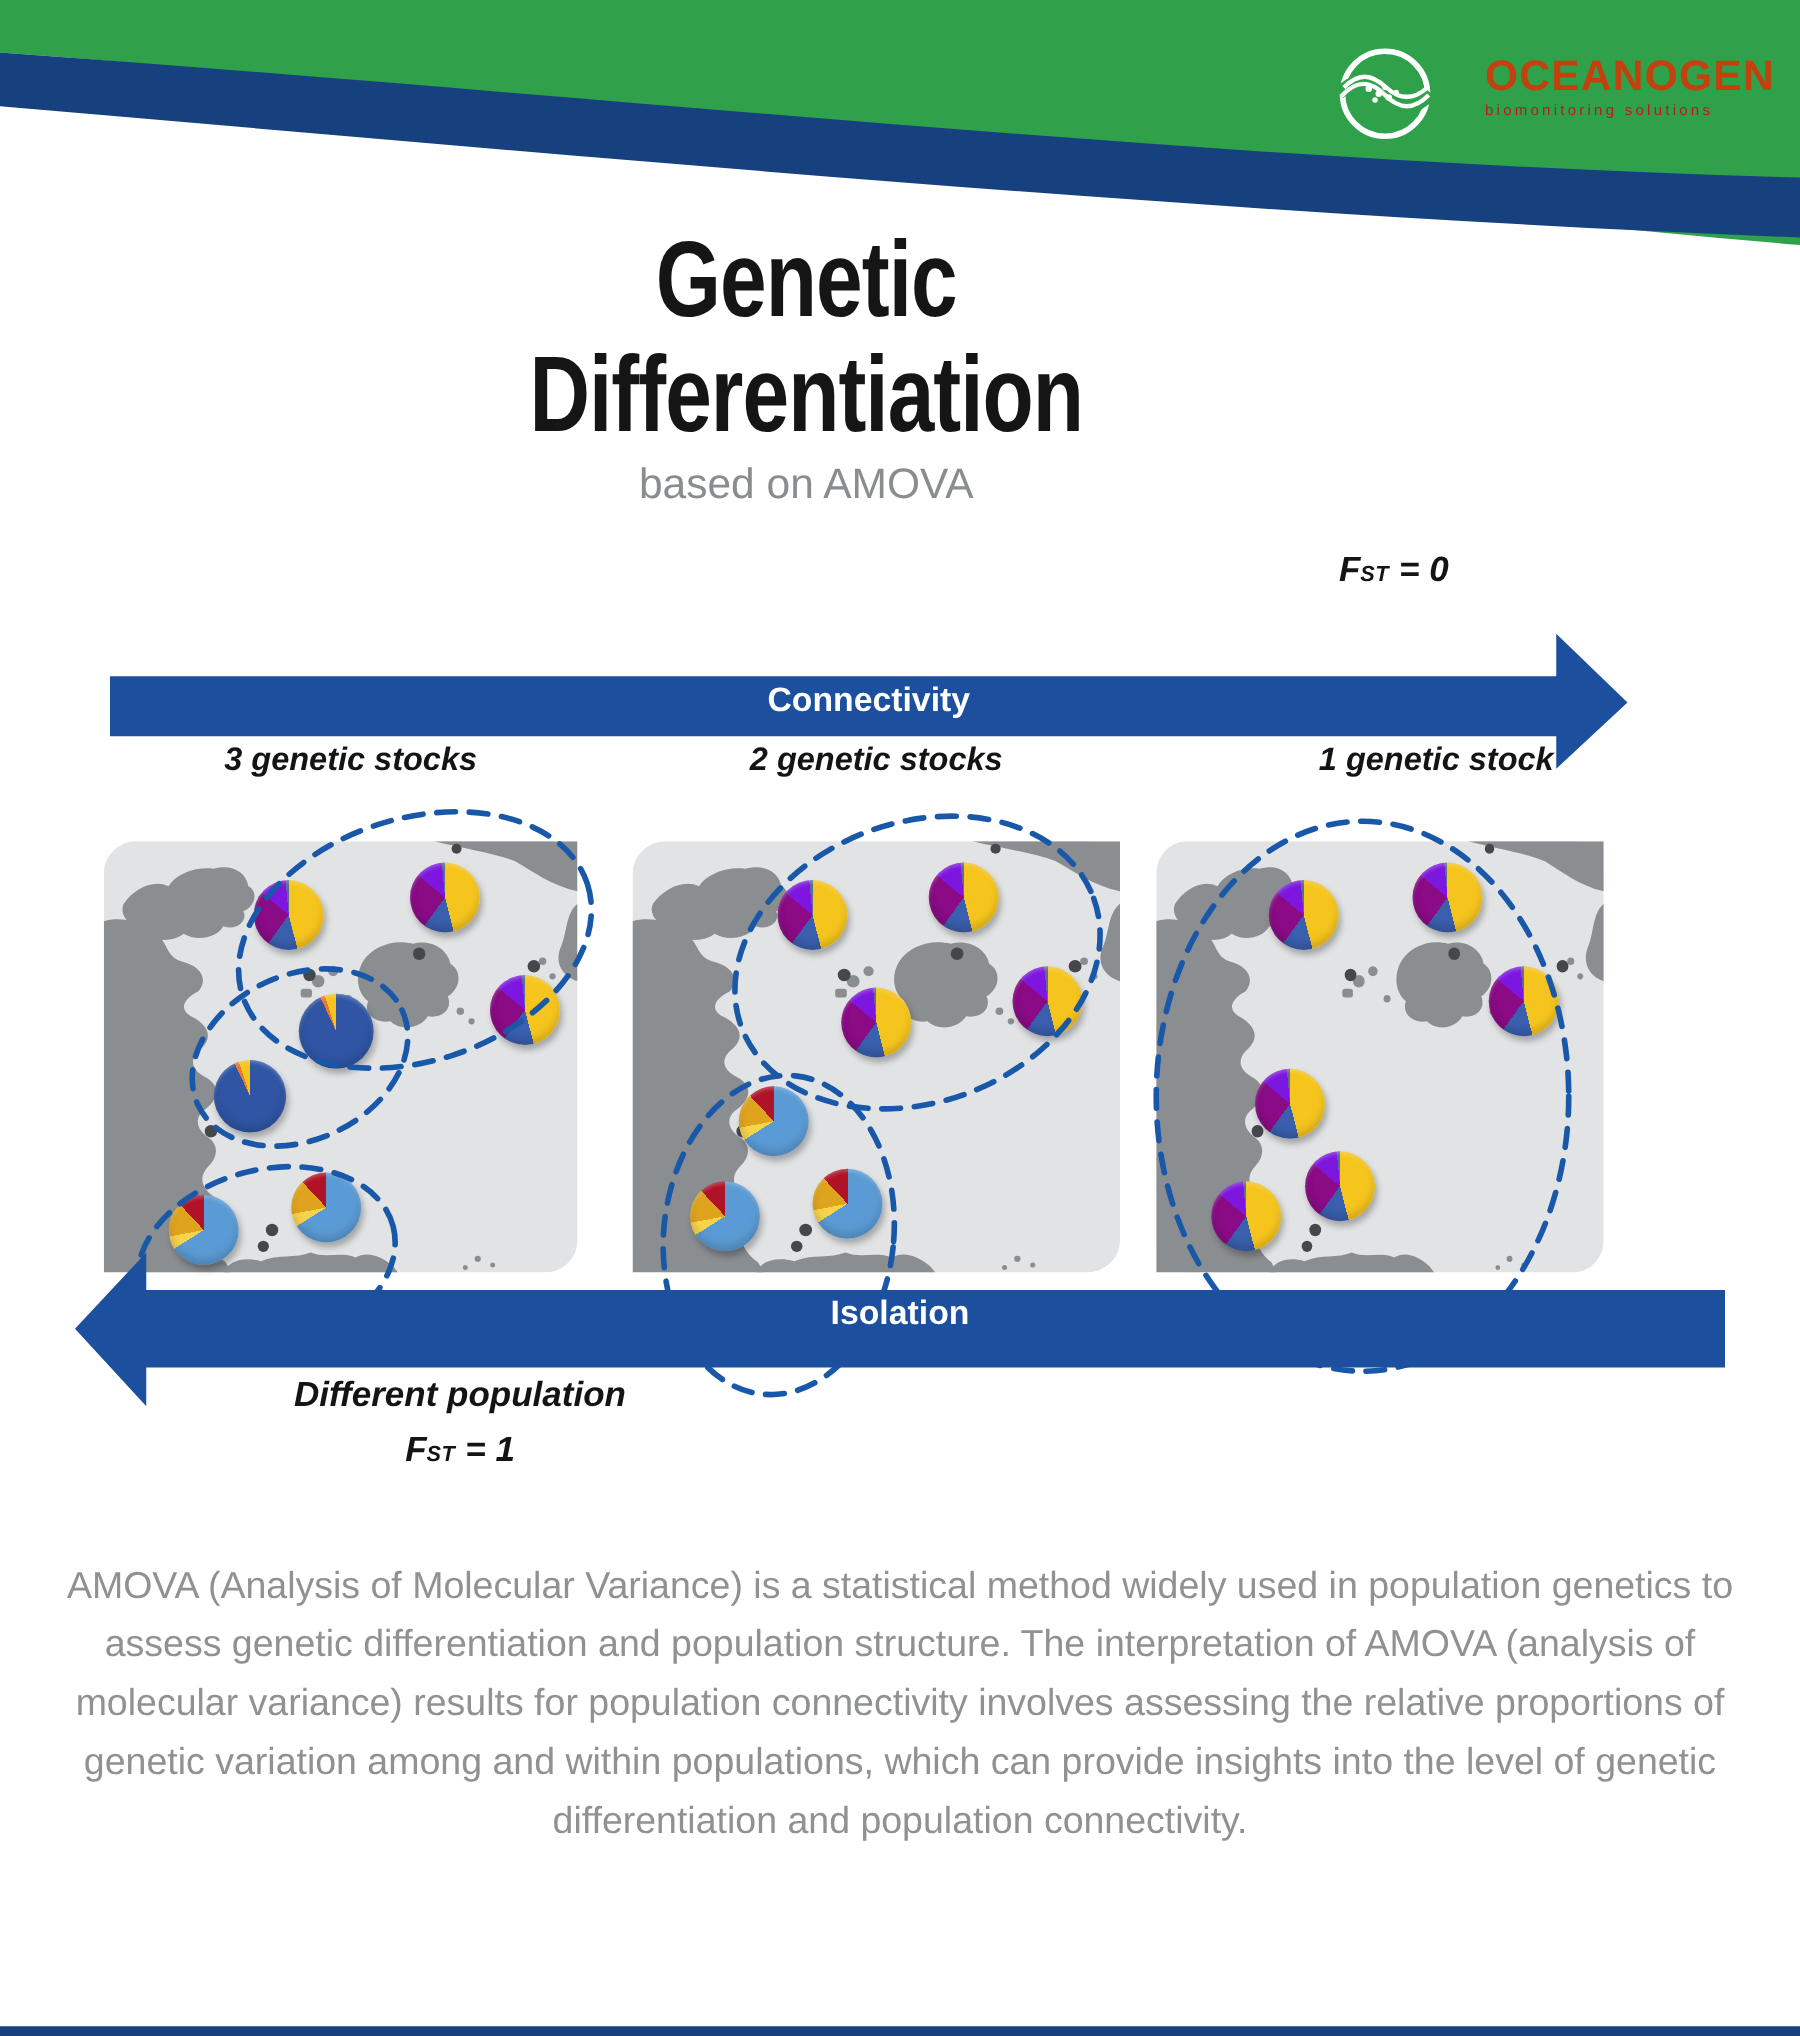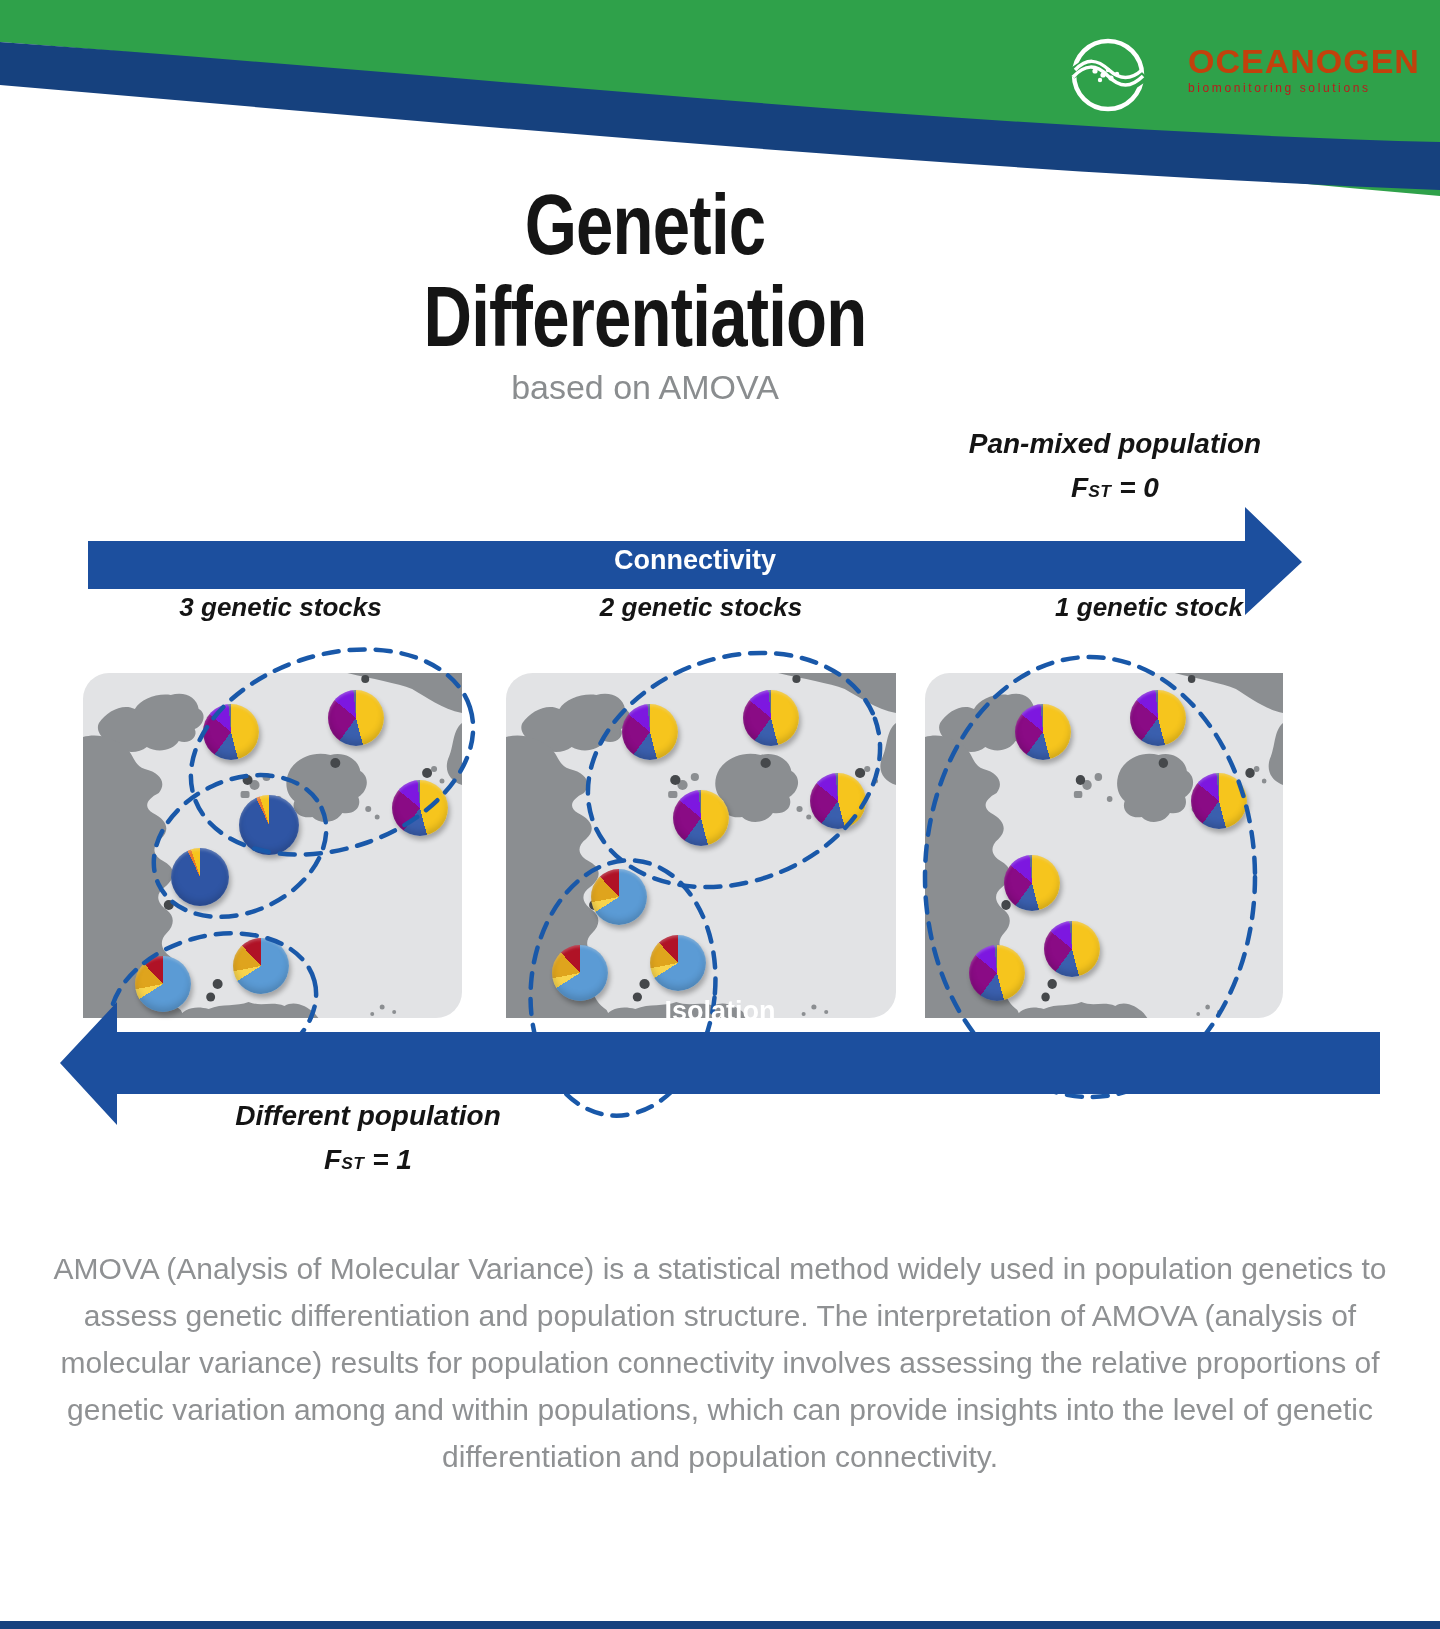--- a/index.html
+++ b/index.html
@@ -21,21 +21,21 @@
   .annot{position:absolute;width:420px;text-align:center;color:#141414;font-weight:bold;font-style:italic;}
   .annot .l1{font-size:28px;line-height:32px;}
   .annot .l2{font-size:28px;margin-top:12px;}
   .fst-sub{font-size:0.62em;letter-spacing:.5px;}
   #annot-panmixed{left:905px;top:428px;}
   #annot-different{left:158px;top:1100px;}
   
   .arrow-svg{position:absolute;}
   .arrow-label{position:absolute;color:#ffffff;font-weight:bold;font-size:27px;text-align:center;}
   #connectivity-label{left:88px;top:545px;width:1214px;}
-  #isolation-label{left:60px;top:996px;width:1320px;}
+  #isolation-label{left:60px;top:1035px;width:1320px;}
   
   .panel-label{position:absolute;top:592px;height:32px;font-size:26px;font-weight:bold;font-style:italic;color:#141414;text-align:center;}
   
   .panel{position:absolute;top:673px;height:345px;}
   .panel > svg{position:absolute;left:0;top:0;}
   .pie{position:absolute;transform:translate(-50%,-50%);border-radius:50%;
        box-shadow:2px 4px 5px rgba(0,0,0,.28), inset 0 -4px 7px rgba(0,0,0,.16), inset 0 2px 3px rgba(255,255,255,.25);}
   #ellipse-overlay{position:absolute;left:0;top:600px;pointer-events:none;}
   
   .paragraph{position:absolute;left:38px;top:1245px;width:1364px;text-align:center;
@@ -74,21 +74,20 @@
     </div>
   </div>
 
   <div class="title-block">
     <div class="title-line">Genetic</div>
     <div class="title-line">Differentiation</div>
     <div class="subtitle">based on AMOVA</div>
   </div>
 
   <div class="annot" id="annot-panmixed">
-    <div class="l1">Pan-mixed population</div>
     <div class="l2"><span>F</span><span class="fst-sub">ST</span><span> = 0</span></div>
   </div>
 
   <svg class="arrow-svg" style="left:88px;top:505px;" width="1216" height="112" viewBox="0 0 1216 112">
     <polygon points="0,36 1157,36 1157,2 1214,57 1157,110 1157,84 0,84" fill="#1c4f9e"></polygon>
   </svg>
   <div class="arrow-label" id="connectivity-label">Connectivity</div>
 
   <div class="panel-label" style="left:91px;width:379px;">3 genetic stocks</div>
   <div class="panel-label" style="left:506px;width:390px;">2 genetic stocks</div>

